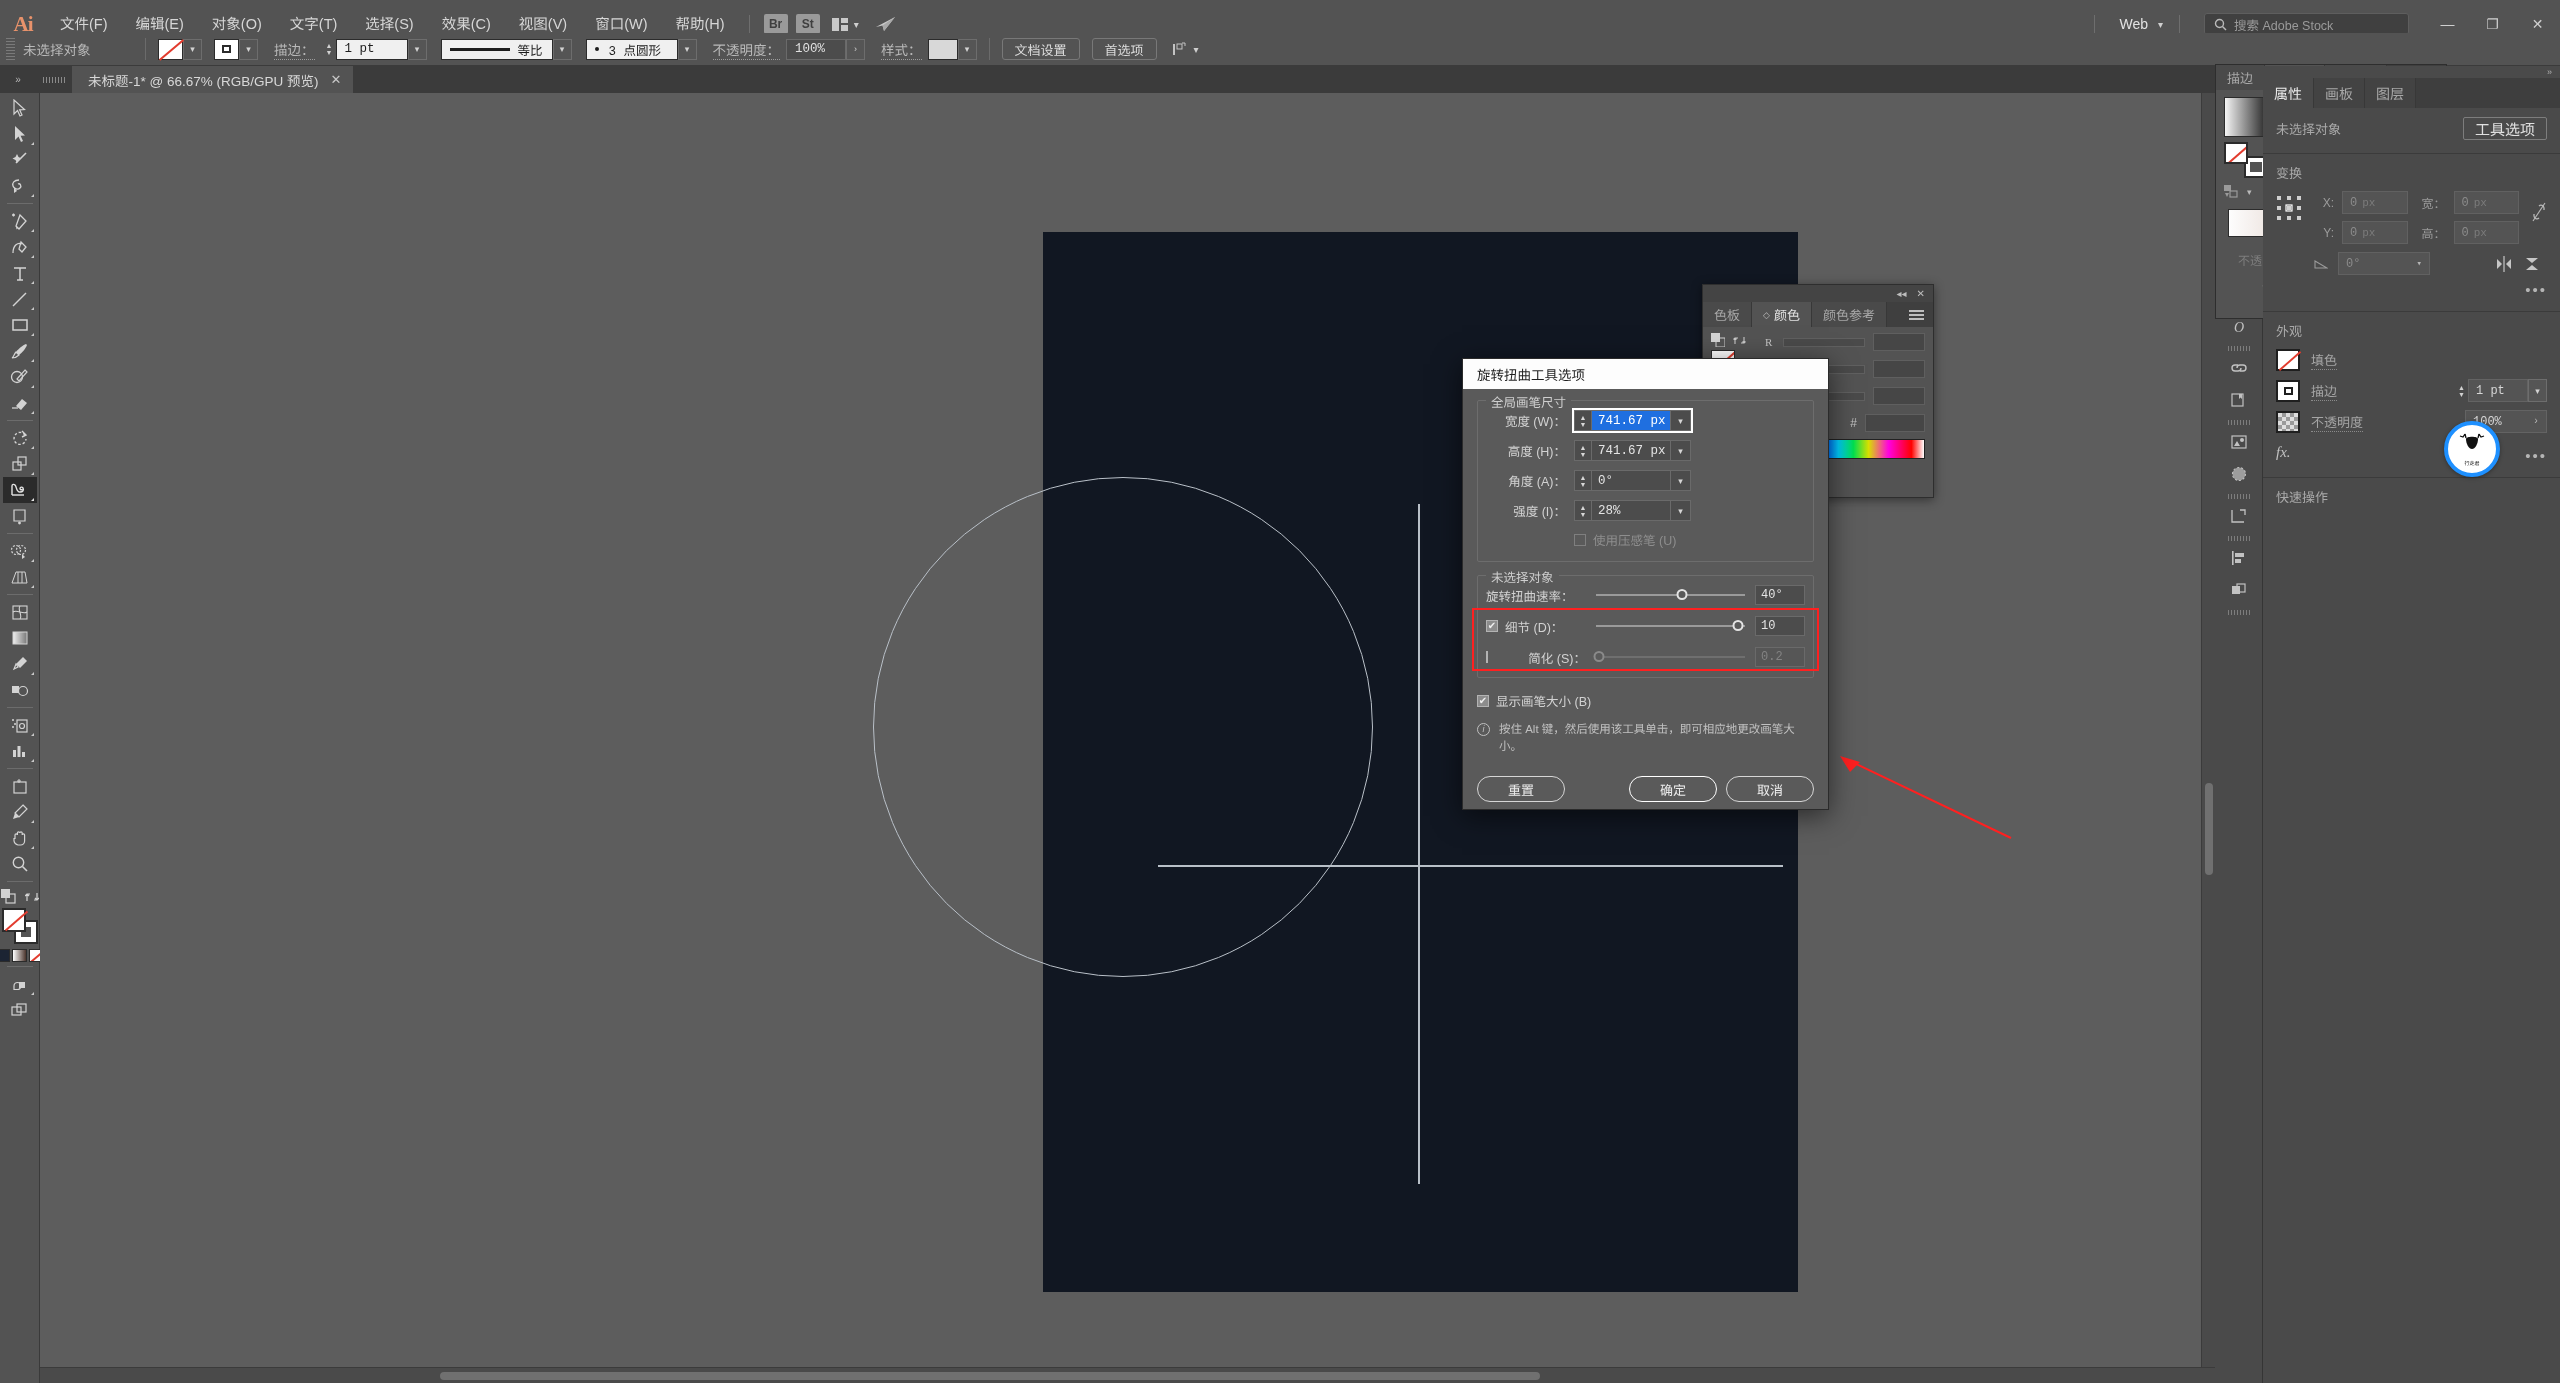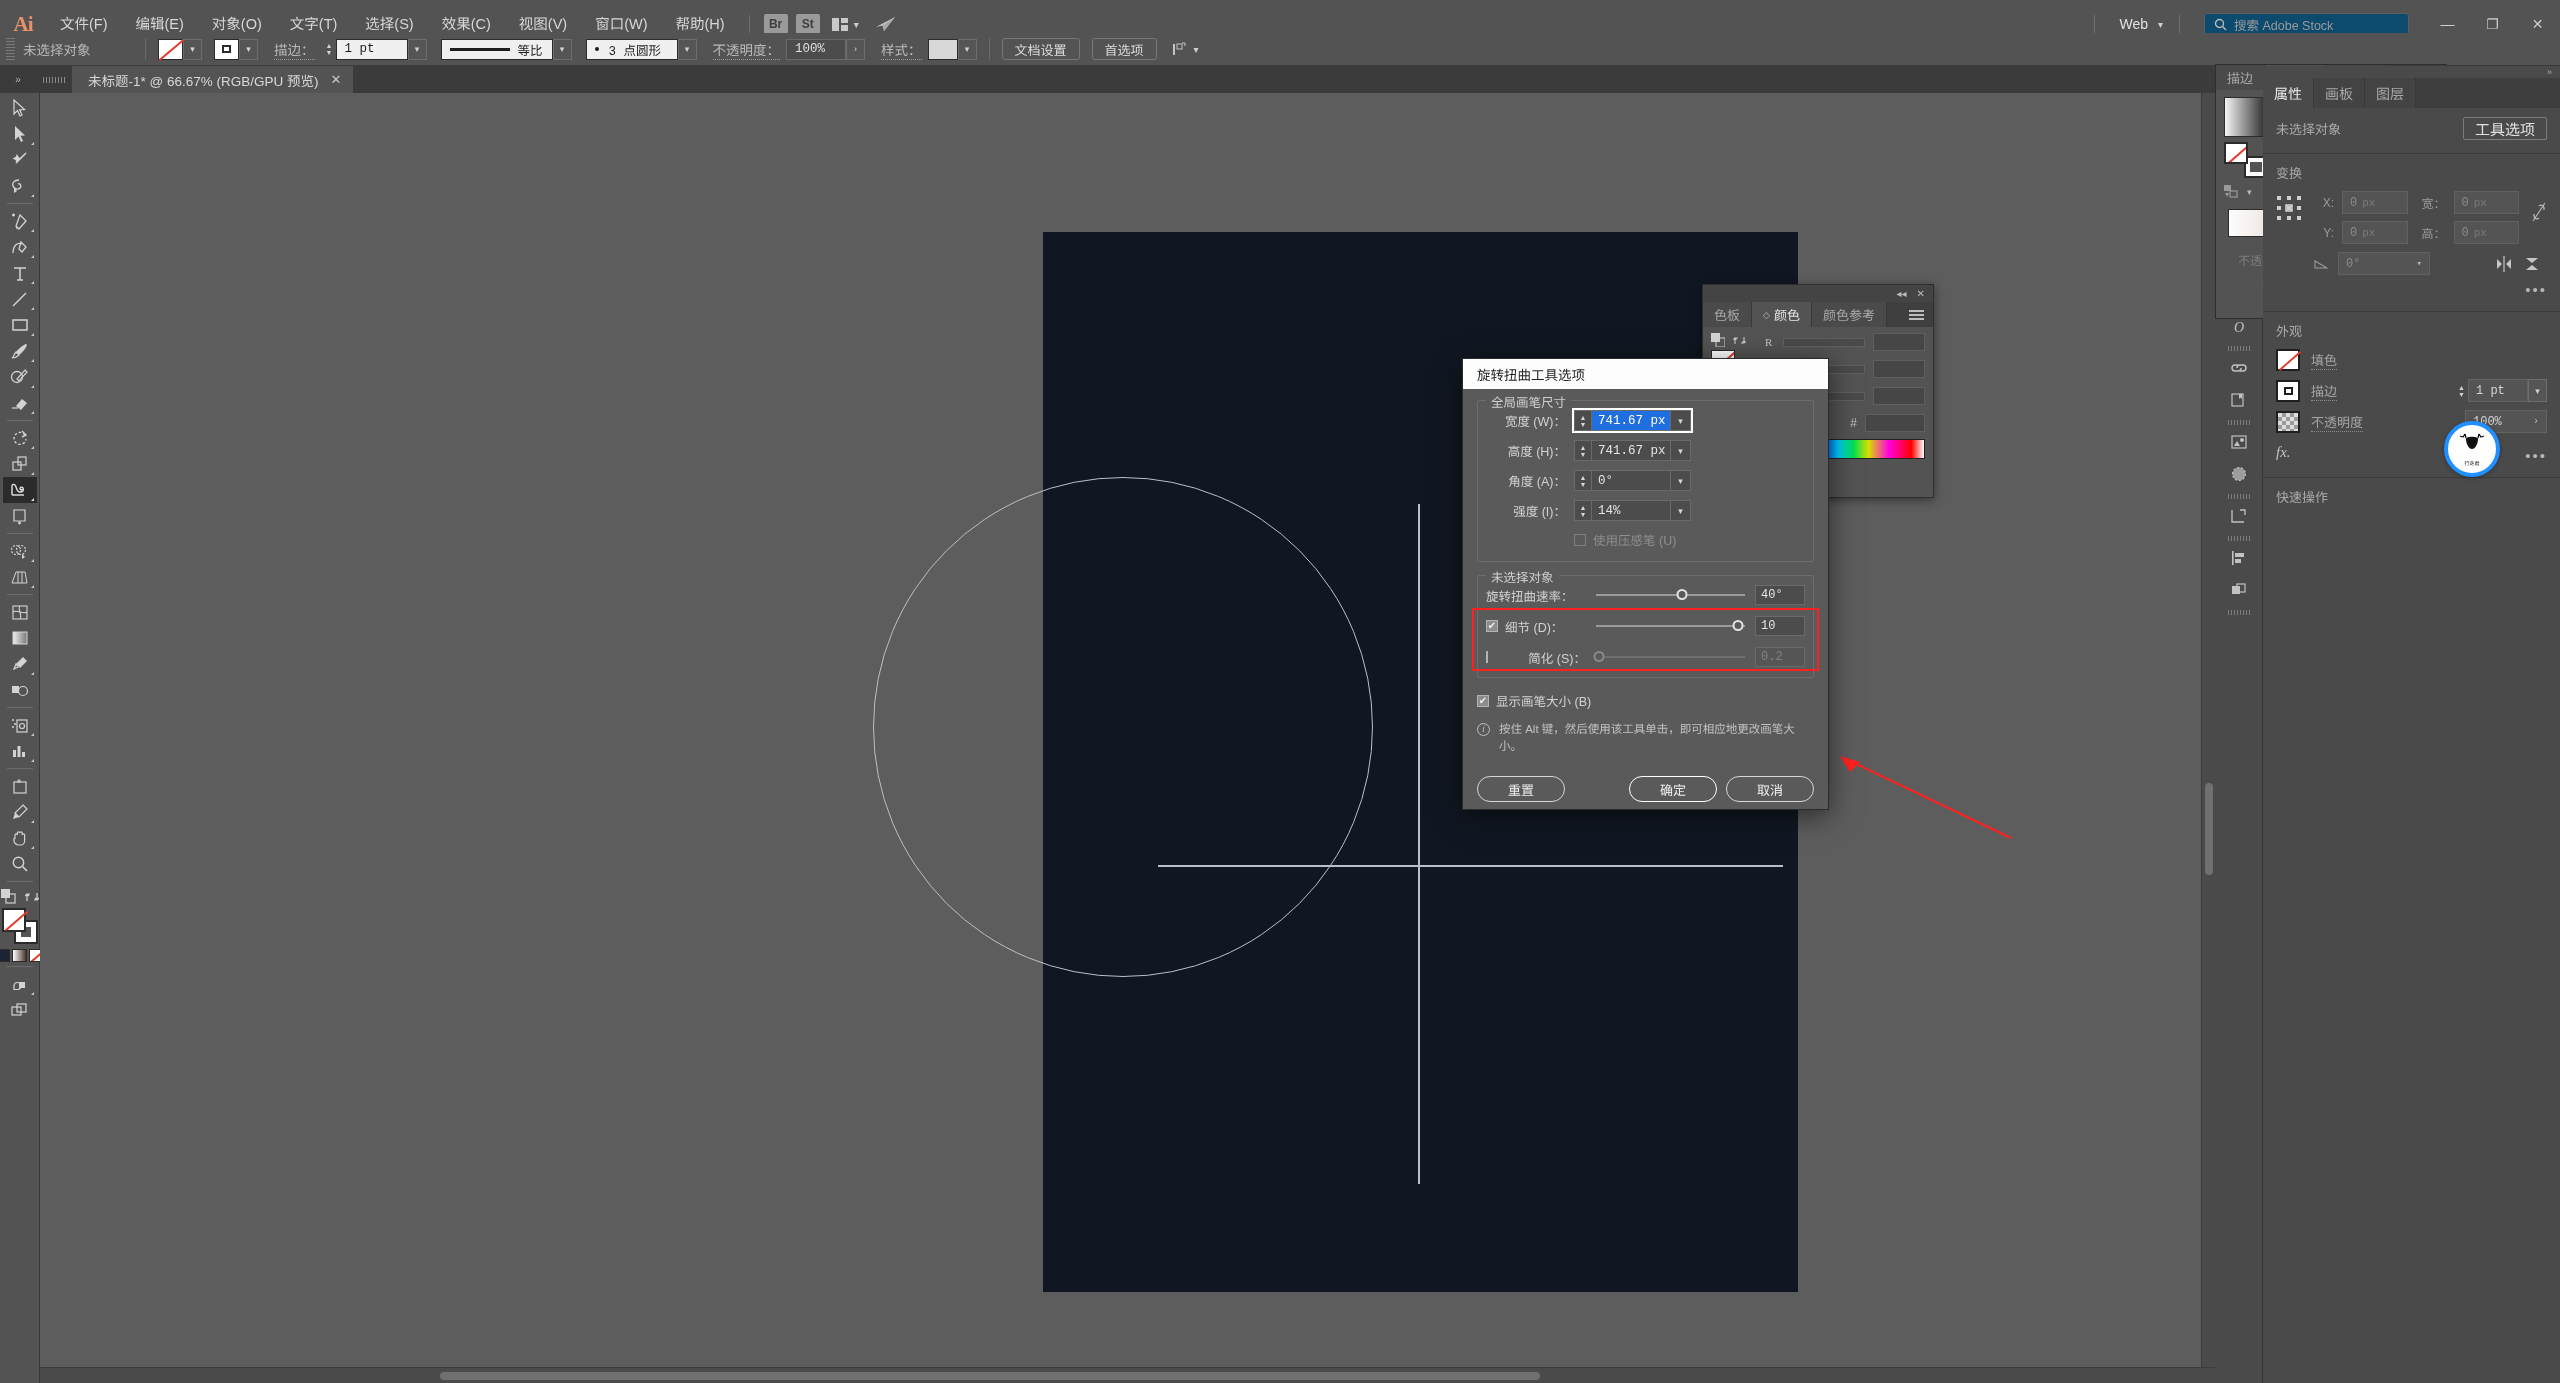--- a/index.html
+++ b/index.html
@@ -34,21 +34,21 @@
     font-size: 12px; display: flex; align-items: center; justify-content: center;
     border-radius: 2px; margin: 0 4px; font-weight: 600;
   }
   .chev { color: #cfcfcf; font-size: 10px; margin: 0 6px; }
   .icon-svg { display: block; }
 
   .menubar-right { margin-left: auto; display: flex; align-items: center; height: 33px; }
   .web-label { color: #e2e2e2; font-size: 14px; padding: 0 4px 0 14px; }
   .stock-search {
     display: flex; align-items: center; gap: 7px;
-    background: #0c4a6e; border: 1px solid #5e5e5e; border-radius: 3px;
+    background: #404040; border: 1px solid #5e5e5e; border-radius: 3px;
     height: 22px; padding: 0 9px; margin: 0 16px 0 14px; width: 205px;
   }
   .stock-search span { color: #9a9a9a; font-size: 12.5px; white-space: nowrap; }
   .wbtn {
     width: 45px; height: 33px; display: flex; align-items: center; justify-content: center;
     color: #cfcfcf; font-size: 14px;
   }
 
   
   .controlbar {
@@ -1197,21 +1197,21 @@
           </div>
         </div>
 
         <div class="mrow">
           <div class="mlab" style="width:78px;">强度 (I)：</div>
           <div class="numbox" style="margin-left:8px;">
             <div class="sp">
                 <span>▲</span>
                 <span>▼</span>
               </div>
-            <div class="val">14%</div>
+            <div class="val">28%</div>
             <div class="ddl">▾</div>
           </div>
         </div>
 
         <div class="mrow" style="padding-left:86px;">
           <div class="cbox dim"></div>
           <div class="mlab dim">使用压感笔 (U)</div>
         </div>
       </div>
 

